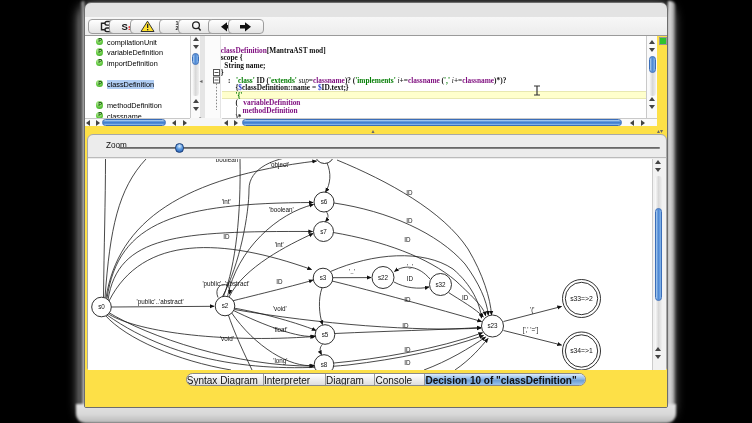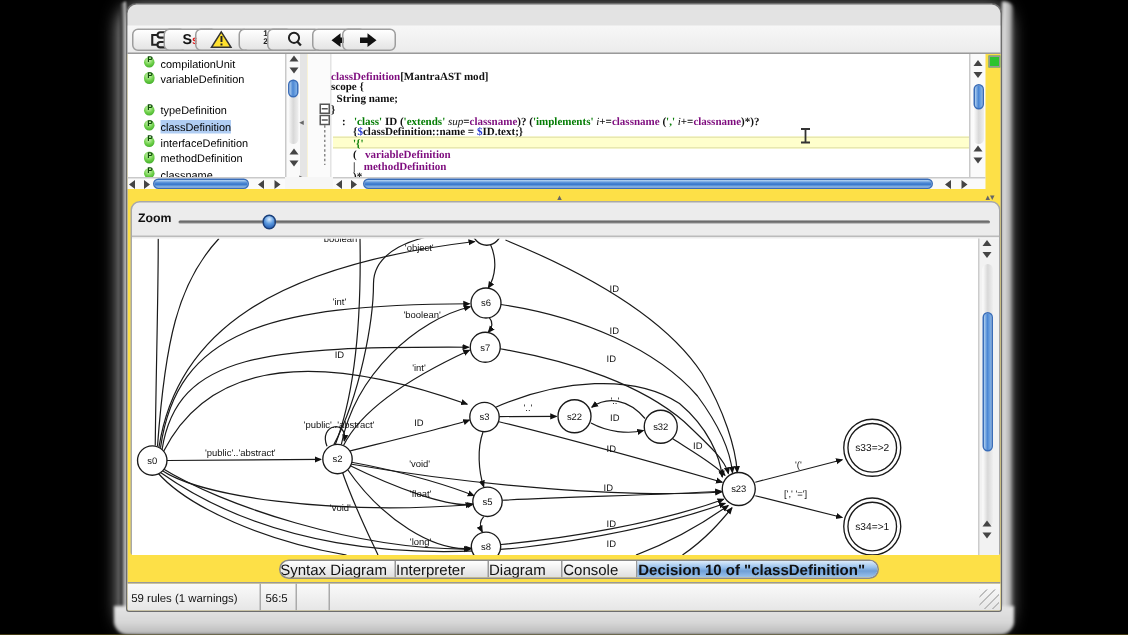--- a/index.html
+++ b/index.html
@@ -52,21 +52,21 @@
 .kw{color:#047d04}.rl{color:#7e0c7e}.dl{color:#2a3bd0}.it{font-style:italic;font-weight:normal}
 .hsb{position:absolute;height:8px;background:#fafafa;border-top:1px solid #c9c9c9}
 .harr{position:absolute;top:1.2px;width:0;height:0}
 .al{border-top:3.2px solid transparent;border-bottom:3.2px solid transparent;border-right:4.2px solid #444}
 .ar{border-top:3.2px solid transparent;border-bottom:3.2px solid transparent;border-left:4.2px solid #444}
 .thumbh{position:absolute;top:.6px;height:6.6px;border-radius:4px;background:linear-gradient(#b9d8f5,#4a86d4 40%,#3b79cc 60%,#9cc5ee);border:1px solid #3a6db8}
 .caret{position:absolute;font-size:6px;color:#666}
 
 #bpanel{position:absolute;left:2px;top:98px;width:579.5px;height:236px;border:1px solid #a8a8a8;border-radius:6px 6px 2px 2px;background:#ececec}
 #zoomrow{position:absolute;left:0;top:0;width:100%;height:22.5px;border-bottom:1px solid #bbb}
-#zoomrow .zl{position:absolute;left:4px;top:6px;font-size:8.2px;font-weight:bold;color:#111}
+#zoomrow .zl{position:absolute;left:18px;top:6px;font-size:8.2px;font-weight:normal;color:#111}
 #ztrack{position:absolute;left:31px;top:12px;width:541px;height:2px;background:linear-gradient(#5a5a5a,#909090);border-radius:2px}
 #zknob{position:absolute;left:86.5px;top:8px;width:9.5px;height:9.5px;border-radius:50%;
  background:radial-gradient(circle at 50% 28%,#dceeff 0%,#5b9ae0 45%,#1c50a8 100%);border:.5px solid #1a3f7a}
 #dgm{position:absolute;left:0;top:23.5px;width:577.5px;height:211px;background:#fff;overflow:hidden}
 #dvsb{position:absolute;right:0;top:23.5px;width:14px;height:211px;background:#f2f2f2;border-left:1px solid #ccc}
 
 #tabs{position:absolute;left:100.8px;top:336.5px;height:13px;display:flex;border:1px solid #8a8a8a;border-radius:7px;overflow:hidden;background:linear-gradient(#fff,#dedede)}
 #tabs .tab{height:100%;font-size:10px;color:#111;text-align:left;padding-top:1px;border-right:1px solid #9a9a9a}
 #tabs .tab.sel{background:linear-gradient(#dcebfa,#97c0ec 40%,#6f9fd6 60%,#9cc3ec);border-right:none;font-weight:bold}
 
@@ -119,31 +119,27 @@
   <div id="content">
     <div id="tree">
       <div class="trow" style="top:.9px">
           <span class="ic"></span>
           <span class="tx">compilationUnit</span>
         </div>
       <div class="trow" style="top:11.5px">
           <span class="ic"></span>
           <span class="tx">variableDefinition</span>
         </div>
-      <div class="trow" style="top:32.7px">
-          <span class="ic"></span>
-          <span class="tx">typeDefinition</span>
+      <div class="trow" style="top:22.1px">
+          <span class="ic"></span>
+          <span class="tx">importDefinition</span>
         </div>
       <div class="trow" style="top:43.3px">
           <span class="ic"></span>
           <span class="tx hl">classDefinition</span>
-        </div>
-      <div class="trow" style="top:53.9px">
-          <span class="ic"></span>
-          <span class="tx">interfaceDefinition</span>
         </div>
       <div class="trow" style="top:64.5px">
           <span class="ic"></span>
           <span class="tx">methodDefinition</span>
         </div>
       <div class="trow" style="top:75.1px">
           <span class="ic"></span>
           <span class="tx">classname</span>
         </div>
     </div>
@@ -332,22 +328,14 @@
           <span class="arr ad" style="top:196px"></span>
       </div>
     </div>
     <div id="tabs">
       <div class="tab" style="width:77.2px">Syntax Diagram</div>
       <div class="tab" style="width:62px">Interpreter</div>
       <div class="tab" style="width:49.5px">Diagram</div>
       <div class="tab" style="width:50px">Console</div>
       <div class="tab sel" style="width:159.5px">Decision 10 of "classDefinition"</div>
     </div>
-    <div id="status">
-      <div class="cell" style="left:0;width:88.5px"></div>
-      <div class="cell" style="left:88.5px;width:24px"></div>
-      <div class="cell" style="left:112.5px;width:22px"></div>
-      <span class="sx" style="left:2.5px">59 rules (1 warnings)</span>
-      <span class="sx" style="left:92px">56:5</span>
-      <div id="grip"></div>
-    </div>
   </div>
 </div>
 
 </body></html>

